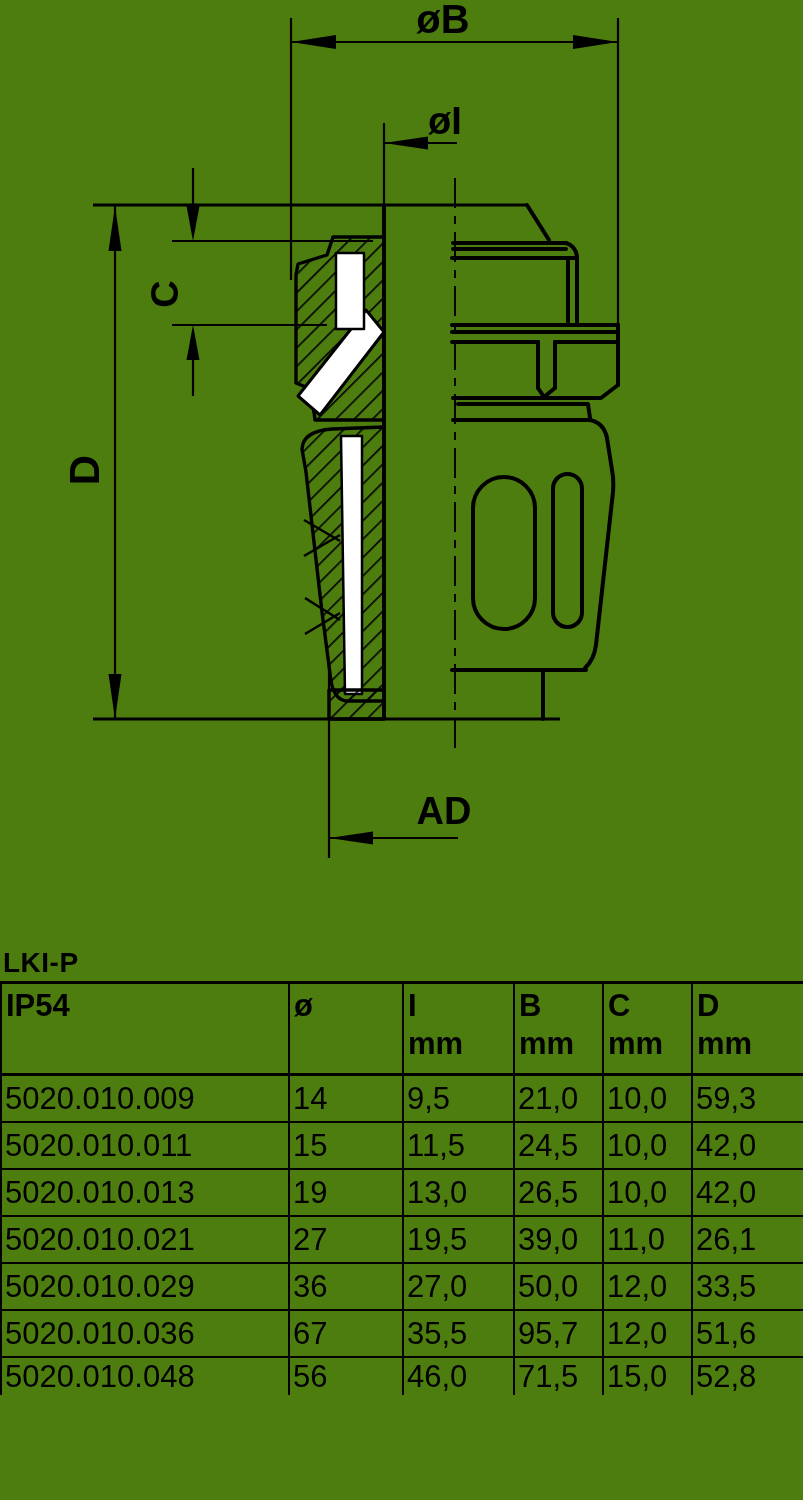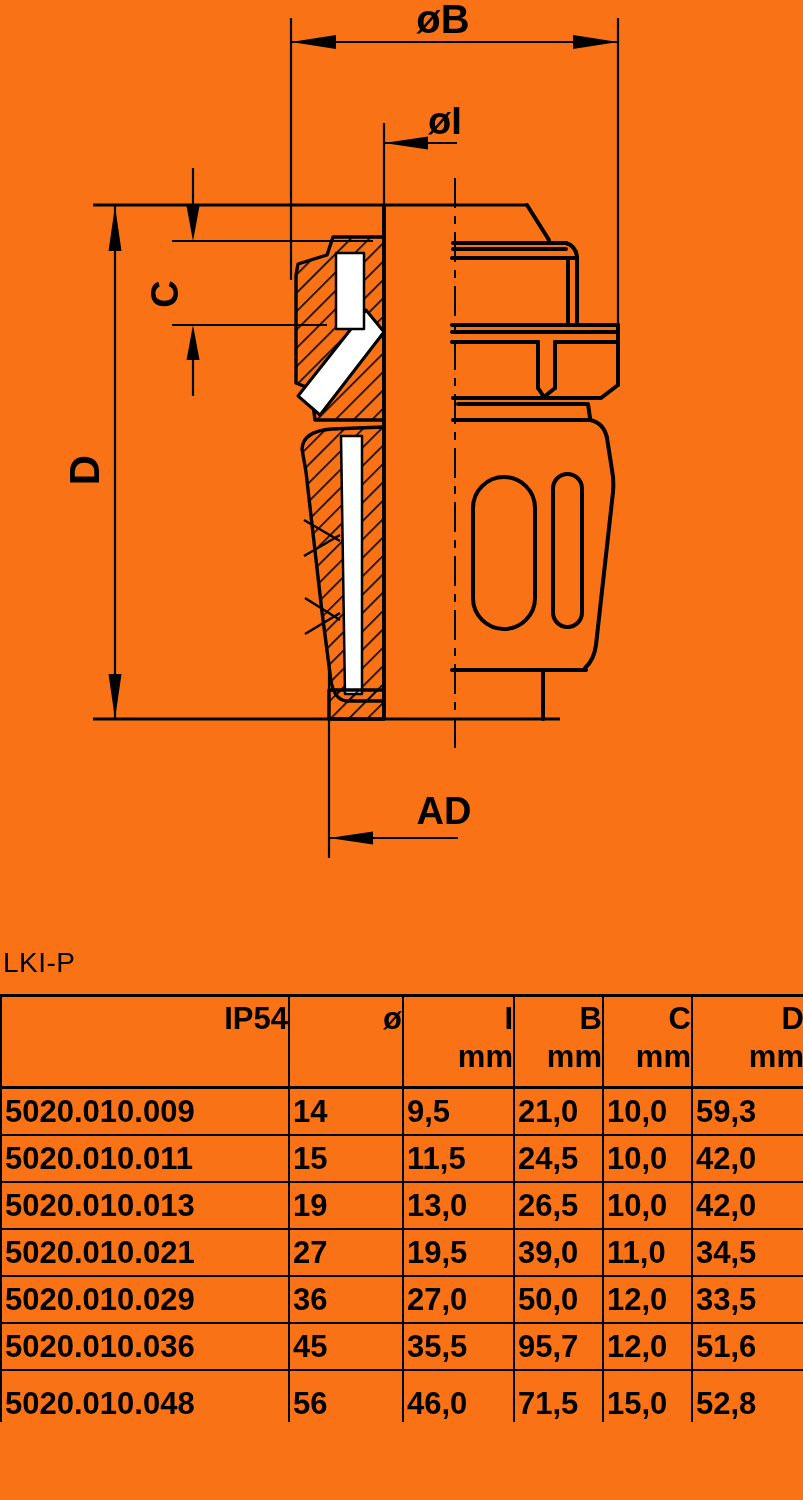--- a/index.html
+++ b/index.html
@@ -1,51 +1,51 @@
 <!DOCTYPE html>
 <html><head>
 <meta charset="utf-8">
 <style>
   html,body{margin:0;padding:0;background:#fff;}
   .page{
-    position:relative;width:803px;height:1500px;background:#f97316;overflow:hidden;
+    position:relative;width:803px;height:1500px;background:#4d7c0f;overflow:hidden;
     font-family:"Liberation Sans", sans-serif;color:#000;
   }
   .drawing-wrap{position:absolute;left:0;top:0;width:803px;height:900px;}
   .dim-label{font-family:"Liberation Sans", sans-serif;font-weight:bold;fill:#000;}
 
   .table-block{position:absolute;left:0;top:949px;width:803px;}
   .series-title{
-    font-size:28px;font-weight:normal;line-height:28px;margin:0 0 17px 3px;letter-spacing:0.5px;
+    font-size:28px;font-weight:bold;line-height:28px;margin:0 0 4px 3px;letter-spacing:0.5px;
   }
   table.spec{
     border-collapse:collapse;table-layout:fixed;width:803px;
     border-left:2px solid #000;border-top:3px solid #000;
     font-size:31px;
   }
   table.spec col.c1{width:288px;}
   table.spec col.c2{width:114px;}
   table.spec col.c3{width:111px;}
   table.spec col.c4{width:89px;}
   table.spec col.c5{width:89px;}
   table.spec col.c6{width:112px;}
   table.spec th{
     border-right:2px solid #000;border-bottom:3px solid #000;
-    height:86px;vertical-align:top;text-align:right;
+    height:86px;vertical-align:top;text-align:left;
     padding:3px 0 0 4px;font-weight:bold;font-size:31px;line-height:38px;
   }
   table.spec th:last-child{border-right:none;}
   table.spec td{
     border-right:2px solid #000;border-bottom:2px solid #000;
     height:45px;vertical-align:middle;text-align:left;
-    padding:0 0 0 3px;font-weight:bold;white-space:nowrap;
+    padding:0 0 0 3px;font-weight:normal;white-space:nowrap;
   }
   table.spec td:last-child{border-right:none;}
   table.spec tr.last-row td{
-    height:33px;border-bottom:none;vertical-align:top;padding-top:15px;
+    height:33px;border-bottom:none;vertical-align:top;padding-top:1px;
   }
   .unit{display:block;}
 </style>
 </head>
 <body>
 
 <div class="page">
 
   <div class="drawing-wrap">
     <svg width="803" height="900" viewBox="0 0 803 900" xmlns="http://www.w3.org/2000/svg">
@@ -204,33 +204,33 @@
             <td>26,5</td>
             <td>10,0</td>
             <td>42,0</td>
           </tr>
           <tr>
             <td>5020.010.021</td>
             <td>27</td>
             <td>19,5</td>
             <td>39,0</td>
             <td>11,0</td>
-            <td>34,5</td>
+            <td>26,1</td>
           </tr>
           <tr>
             <td>5020.010.029</td>
             <td>36</td>
             <td>27,0</td>
             <td>50,0</td>
             <td>12,0</td>
             <td>33,5</td>
           </tr>
           <tr>
             <td>5020.010.036</td>
-            <td>45</td>
+            <td>67</td>
             <td>35,5</td>
             <td>95,7</td>
             <td>12,0</td>
             <td>51,6</td>
           </tr>
           <tr class="last-row">
             <td>5020.010.048</td>
             <td>56</td>
             <td>46,0</td>
             <td>71,5</td>

